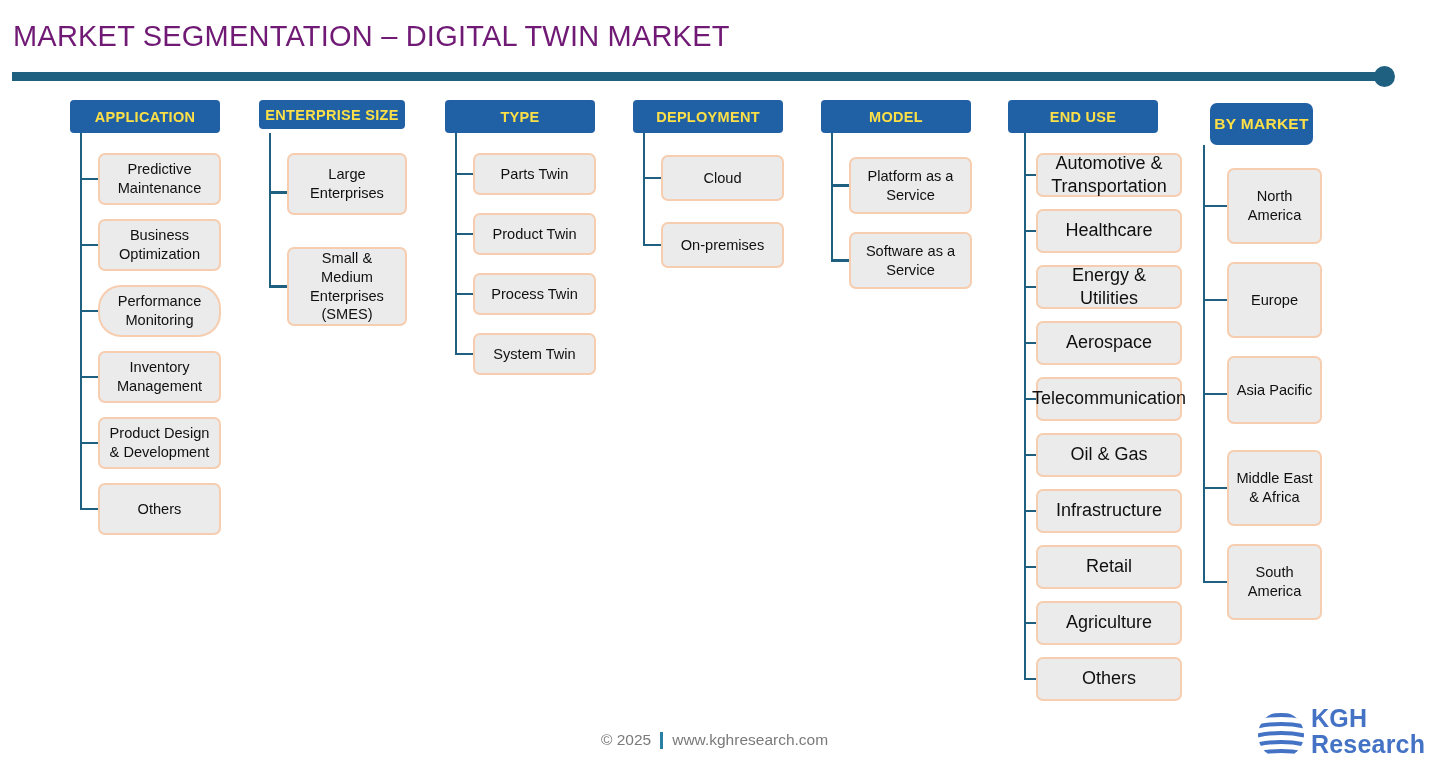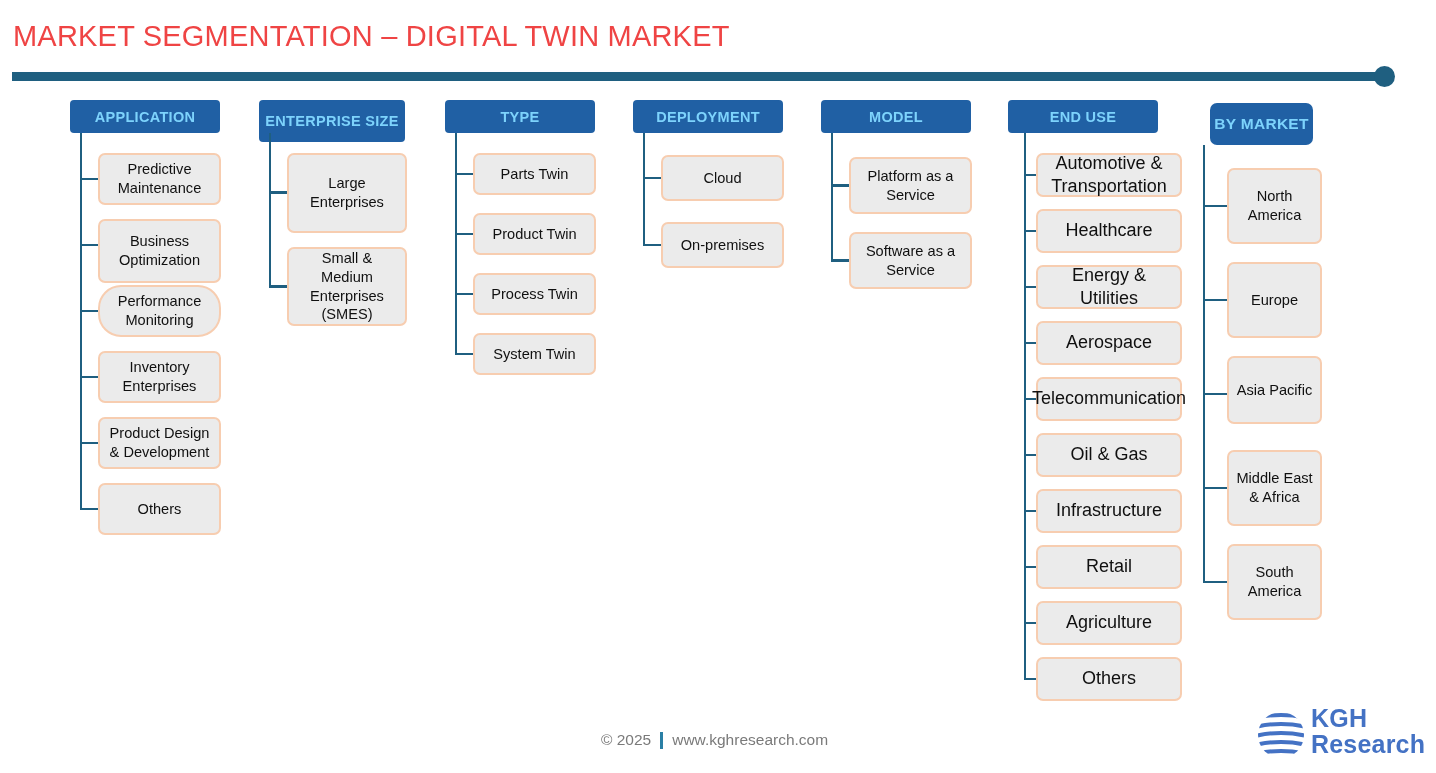--- a/index.html
+++ b/index.html
@@ -9,29 +9,29 @@
     font-family:"Liberation Sans","DejaVu Sans",sans-serif;
     overflow:hidden;
     position:relative;
   }
   #page{position:relative;width:1436px;height:773px;}
 
   
   .title{
     position:absolute;left:13px;top:20px;
     font-size:29px;letter-spacing:.2px;
-    color:#ef4444;font-weight:400;
+    color:#701a75;font-weight:400;
     white-space:nowrap;
   }
   .rule-wrap{position:absolute;left:12px;top:69px;width:1382px;height:16px;}
   .rule-bar{position:absolute;left:0;top:3px;width:1370px;height:9px;background:#1f5f80;}
   .rule-dot{position:absolute;left:1362px;top:-3px;width:21px;height:21px;border-radius:50%;background:#1f5f80;}
   .hdr{
     position:absolute;
-    background:#2060a4;color:#7dd3fc;
+    background:#2060a4;color:#fde047;
     border-radius:4px;
     display:flex;align-items:center;justify-content:center;
     font-size:14.5px;font-weight:700;letter-spacing:.3px;
     text-align:left;
     box-sizing:border-box;
     white-space:nowrap;
   }
   .hdr.region{border-radius:7px;font-size:15.5px;}
 
   
@@ -78,33 +78,33 @@
     <div class="rule-bar"></div>
     <div class="rule-dot"></div>
   </div>
 
   <div id="diagram">
       <div class="hdr" style="left: 70px; top: 100px; width: 150px; height: 33px;">APPLICATION</div>
       <div class="spine" style="left: 80px; top: 133px; height: 376px;"></div>
       <div class="stub" style="left: 80px; top: 177.8px; width: 18px;"></div>
       <div class="node tight" style="left: 98px; top: 153px; width: 123px; height: 52px;">Predictive Maintenance</div>
       <div class="stub" style="left: 80px; top: 243.8px; width: 18px;"></div>
-      <div class="node tight" style="left: 98px; top: 219px; width: 123px; height: 64px;">Business Optimization</div>
+      <div class="node tight" style="left: 98px; top: 219px; width: 123px; height: 52px;">Business Optimization</div>
       <div class="stub" style="left: 80px; top: 309.8px; width: 18px;"></div>
       <div class="node tight" style="left: 98px; top: 285px; width: 123px; height: 52px; border-radius: 23px;">Performance Monitoring</div>
       <div class="stub" style="left: 80px; top: 375.8px; width: 18px;"></div>
-      <div class="node tight" style="left: 98px; top: 351px; width: 123px; height: 52px;">Inventory Enterprises</div>
+      <div class="node tight" style="left: 98px; top: 351px; width: 123px; height: 52px;">Inventory Management</div>
       <div class="stub" style="left: 80px; top: 441.8px; width: 18px;"></div>
       <div class="node tight" style="left: 98px; top: 417px; width: 123px; height: 52px;">Product Design &amp; Development</div>
       <div class="stub" style="left: 80px; top: 507.8px; width: 18px;"></div>
       <div class="node tight" style="left: 98px; top: 483px; width: 123px; height: 52px;">Others</div>
-      <div class="hdr" style="left: 259px; top: 100px; width: 146px; height: 42px;">ENTERPRISE SIZE</div>
+      <div class="hdr" style="left: 259px; top: 100px; width: 146px; height: 29px;">ENTERPRISE SIZE</div>
       <div class="spine" style="left: 269px; top: 133px; height: 153.5px;"></div>
       <div class="stub" style="left: 269px; top: 191.3px; width: 18px;"></div>
-      <div class="node tight" style="left: 287px; top: 153px; width: 120px; height: 80px;">Large Enterprises</div>
+      <div class="node tight" style="left: 287px; top: 153px; width: 120px; height: 62px;">Large Enterprises</div>
       <div class="stub" style="left: 269px; top: 285.3px; width: 18px;"></div>
       <div class="node tight" style="left: 287px; top: 247px; width: 120px; height: 79px;">Small &amp; Medium Enterprises (SMES)</div>
       <div class="hdr" style="left: 445px; top: 100px; width: 150px; height: 33px;">TYPE</div>
       <div class="spine" style="left: 455px; top: 133px; height: 221px;"></div>
       <div class="stub" style="left: 455px; top: 172.8px; width: 18px;"></div>
       <div class="node tight" style="left: 473px; top: 153px; width: 123px; height: 42px;">Parts Twin</div>
       <div class="stub" style="left: 455px; top: 232.8px; width: 18px;"></div>
       <div class="node tight" style="left: 473px; top: 213px; width: 123px; height: 42px;">Product Twin</div>
       <div class="stub" style="left: 455px; top: 292.8px; width: 18px;"></div>
       <div class="node tight" style="left: 473px; top: 273px; width: 123px; height: 42px;">Process Twin</div>

